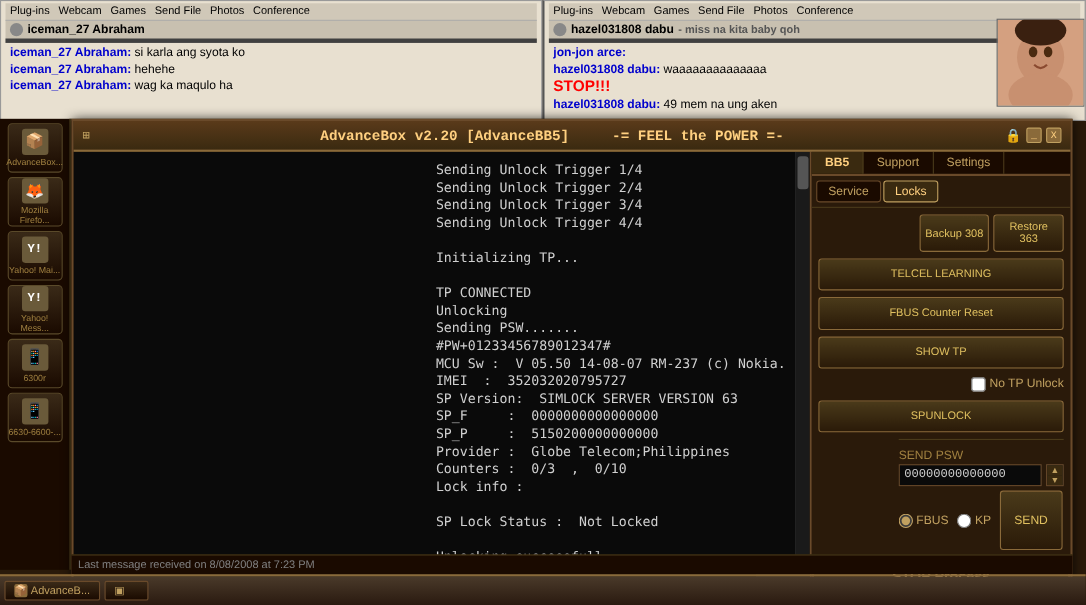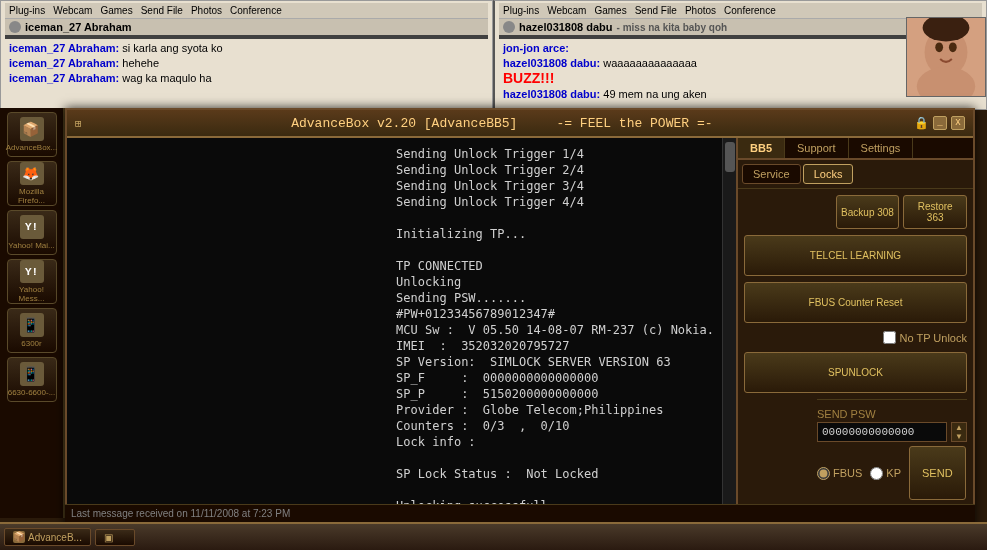--- a/index.html
+++ b/index.html
@@ -110,21 +110,21 @@
       align-items: center;
       padding: 0 8px;
       border-bottom: 2px solid #8a6a3a;
       position: relative;
     }
 
     .window-title {
       color: #ffd080;
       font-family: 'Courier New', monospace;
       font-size: 13px;
-      font-weight: normal;
+      font-weight: bold;
       flex: 1;
       text-align: center;
     }
 
     .window-controls {
       display: flex;
       gap: 4px;
     }
 
     .win-ctrl {
@@ -560,21 +560,21 @@
     <div class="chat-header">
       <span class="chat-header-icon"></span>
       <span>hazel031808 dabu</span>
       <span style="font-size:10px;color:#555;"> - miss na kita baby qoh</span>
 
       <span style="margin-left:auto;font-size:10px;">✉ 📷 👤</span>
     </div>
     <div class="chat-messages">
       <div><span class="chat-msg-user">jon-jon arce:</span></div>
       <div><span class="chat-msg-user">hazel031808 dabu:</span> <span class="chat-msg-text">waaaaaaaaaaaaaa</span></div>
-      <div><span class="chat-buzz">BUZZ!!!</span></div>
+      <div><span class="chat-buzz">STOP!!!</span></div>
       <div><span class="chat-msg-user">hazel031808 dabu:</span> <span class="chat-msg-text">49 mem na ung aken</span></div>
     </div>
 
     <div class="avatar-img" style="display:flex;align-items:center;justify-content:center;background:linear-gradient(135deg,#c8a080,#e8c8a0);overflow:hidden;">
 
       <svg width="80" height="80" viewBox="0 0 80 80">
         <rect width="80" height="80" fill="#d4a080"></rect>
         <ellipse cx="40" cy="35" rx="22" ry="25" fill="#c89070"></ellipse>
         <ellipse cx="40" cy="70" rx="30" ry="20" fill="#c89070"></ellipse>
         <ellipse cx="33" cy="30" rx="4" ry="5" fill="#4a2a10"></ellipse>
@@ -688,20 +688,21 @@
 
         <div class="btn-row">
           <button class="panel-btn">Backup 308</button>
           <button class="panel-btn">Restore 363</button>
         </div>
 
         <button class="panel-btn full-width">TELCEL LEARNING</button>
 
         <button class="panel-btn full-width">FBUS Counter Reset</button>
 
+        <button class="panel-btn full-width">SHOW TP</button>
 
         <div class="checkbox-row">
           <input type="checkbox" style="">
           <span class="checkbox-label">No TP Unlock</span>
         </div>
 
         <button class="panel-btn full-width">SPUNLOCK</button>
 
         <div class="send-psw-section">
           <div class="section-label">SEND PSW</div>
@@ -725,21 +726,21 @@
           </div>
         </div>
       </div>
 
       <button class="stop-process-btn">STOP Process</button>
     </div>
   </div>
 </div>
 
 <div class="status-bar">
-  <span class="status-text">Last message received on 11/11/2008 at 7:23 PM</span>
+  <span class="status-text">Last message received on 8/08/2008 at 7:23 PM</span>
 </div>
 
 <div class="taskbar">
   <div class="taskbar-item">
     <span class="taskbar-icon">📦</span>
     <span>AdvanceB...</span>
   </div>
   <div class="taskbar-item" style="min-width:40px;">
     <span>▣</span>
   </div>

